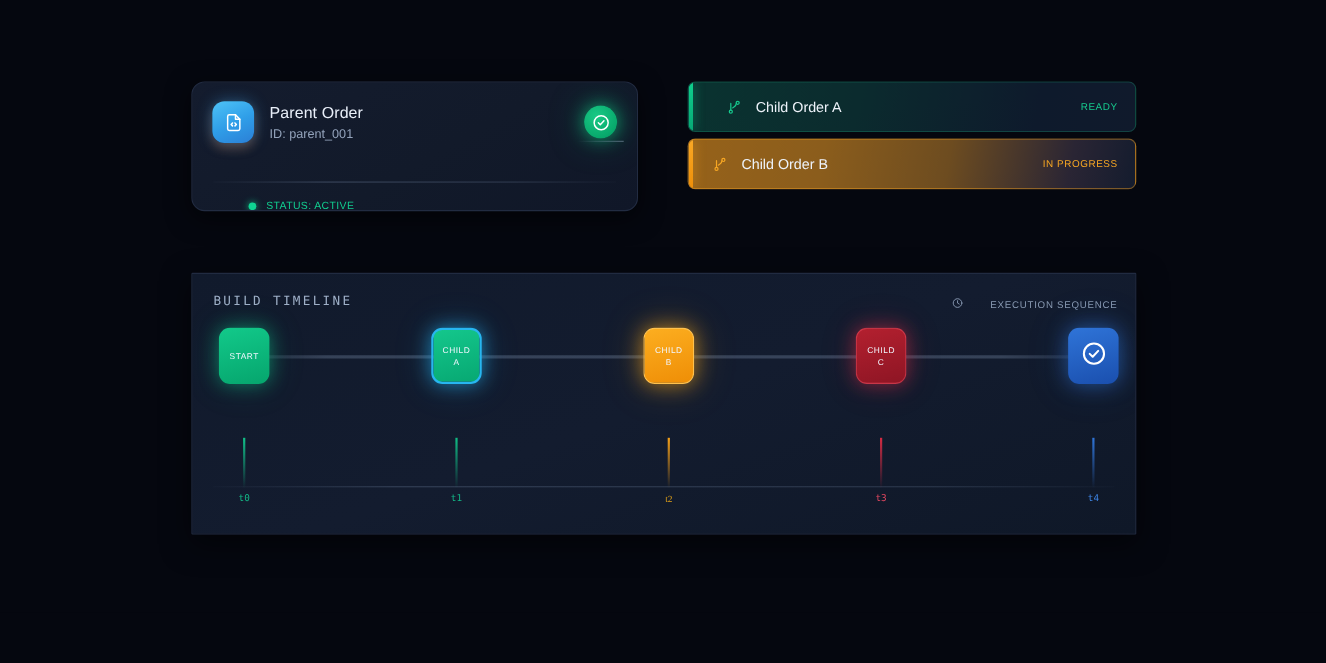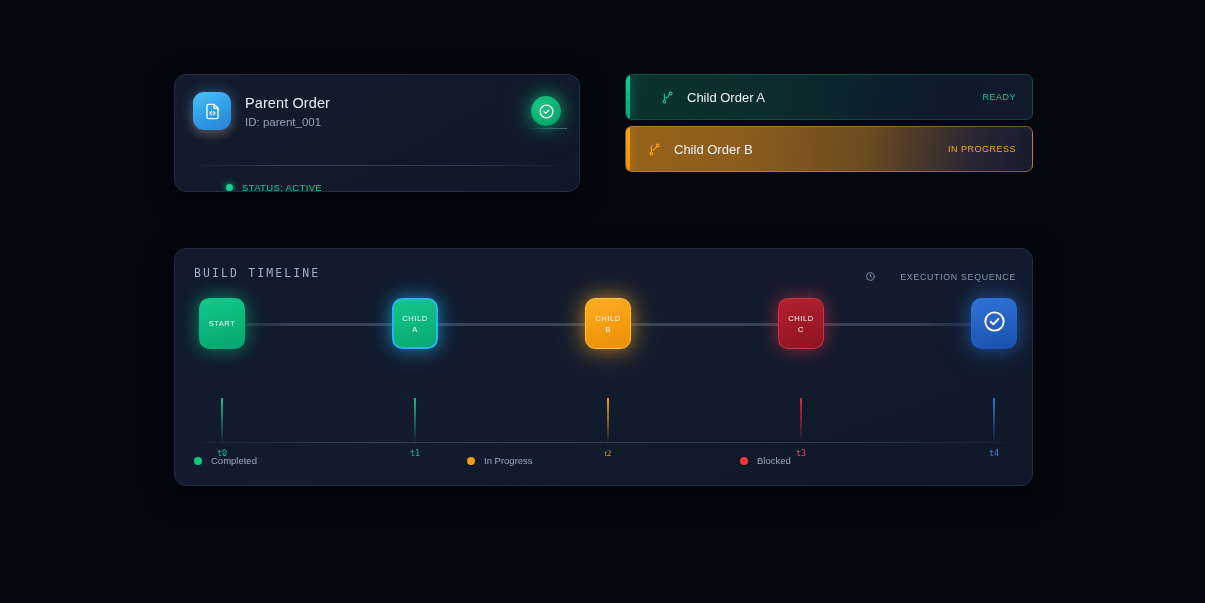--- a/index.html
+++ b/index.html
@@ -97,21 +97,21 @@
     border: 1px solid rgba(235,60,80,.38);
   }
   #card-c .accent { background: linear-gradient(180deg,#ff4d6a,#e0223f); box-shadow: 0 0 11px rgba(255,77,106,.6); }
   #card-c .child-state { color: #f0536c; }
 
   
   .timeline {
     position: absolute; left: 174px; top: 248px; width: 859px; height: 238px;
     background: linear-gradient(160deg, #111a2c 0%, #131c2f 50%, #0f1828 100%);
     border: 1px solid #212b41;
-    border-radius: 12px;
+    border-radius: 1px;
     box-shadow: 0 8px 26px rgba(0,0,0,.5);
     overflow: hidden;
   }
   .tl-title {
     position:absolute; left: 19px; top: 17px;
     font-family: "DejaVu Sans Mono", monospace; font-size: 11.5px;
     letter-spacing: 2.1px; color: #9fb0c8;
   }
   .tl-seq {
     position:absolute; right: 16px; top: 19px; display:flex; align-items:center;
@@ -298,28 +298,14 @@
               <path d="M8.3 12.2l2.6 2.5 4.8-5.1"></path>
           </svg>
         </span>
       </div>
       <div class="stem"></div>
       <div class="tlabel">t4</div>
     </div>
 
     <div class="tl-div"></div>
 
-    <div class="legend">
-      <div class="leg-item">
-        <span class="leg-dot" id="ld0" style="background: rgb(16, 201, 127);"></span>
-        <span class="leg-lbl">Completed</span>
-      </div>
-      <div class="leg-item">
-        <span class="leg-dot" id="ld1" style="background: rgb(247, 157, 12);"></span>
-        <span class="leg-lbl">In Progress</span>
-      </div>
-      <div class="leg-item">
-        <span class="leg-dot" id="ld2" style="background: rgb(246, 51, 63);"></span>
-        <span class="leg-lbl">Blocked</span>
-      </div>
-    </div>
   </div>
 </div>
 
 </body></html>

